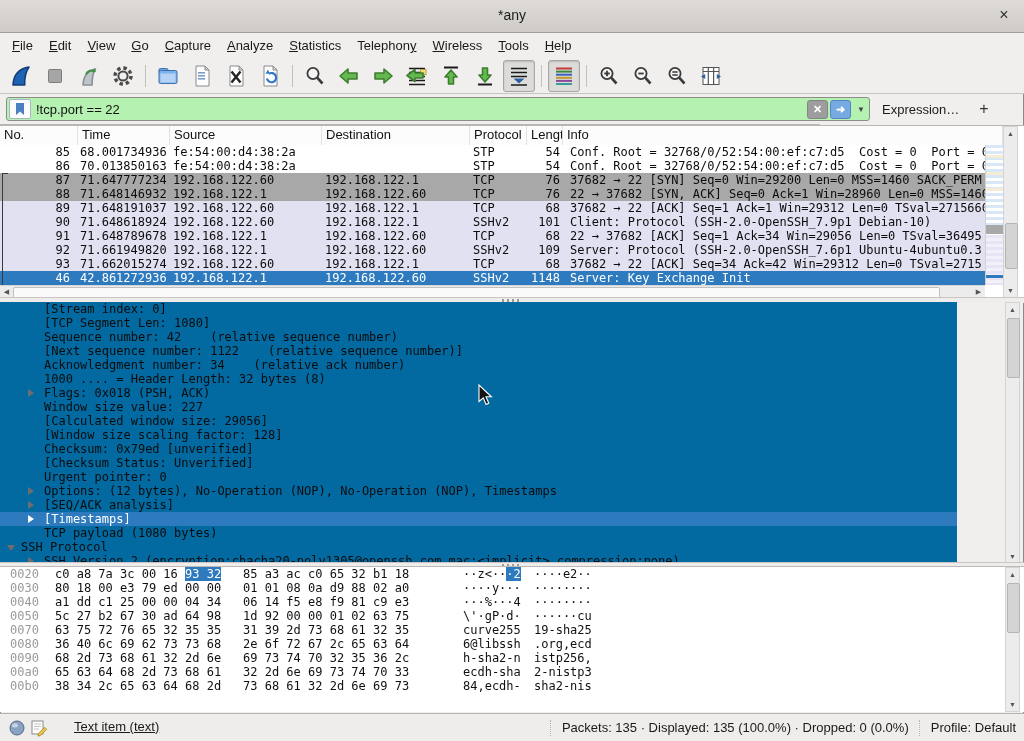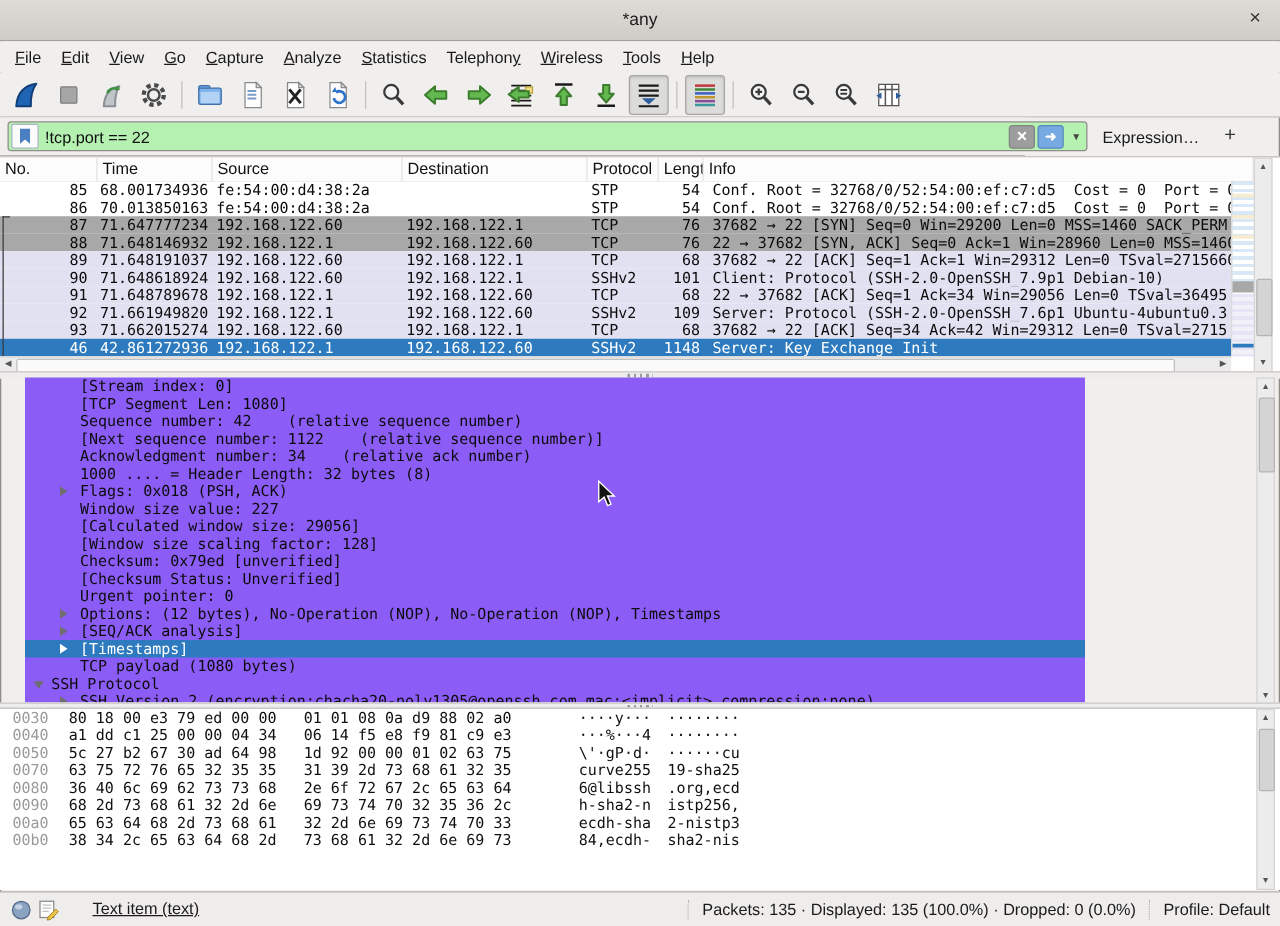--- a/index.html
+++ b/index.html
@@ -70,21 +70,21 @@
   .sarrow{position:absolute;left:0;width:100%;text-align:center;font-size:7px;color:#555;line-height:13px;}
   #pl-vscroll{left:1003px;top:0;height:172px;}
   #hscroll{position:absolute;left:0;top:159px;width:985px;height:13px;background:#ececec;border-top:1px solid #d4d4d4;box-sizing:border-box;}
   #hthumb{position:absolute;left:13px;top:1px;width:925px;height:10px;background:#fafafa;border:1px solid #c0c0c0;border-radius:2px;}
   .harrow{position:absolute;top:0;width:13px;text-align:center;font-size:7px;color:#555;line-height:12px;}
   
   .splitter{position:absolute;left:0;width:1024px;height:5px;background:#efedec;border-top:1px solid #c9c6c3;}
   .grip{position:absolute;left:502px;top:1px;width:20px;height:3px;
     background:repeating-linear-gradient(to right,#9a9a9a 0 2px,transparent 2px 5px);}
   
-  #details{position:absolute;left:0;top:302px;width:848px;height:260px;background:#8b5cf6;overflow:hidden;margin-left:20px;}
+  #details{position:absolute;left:0;top:302px;width:957px;height:260px;background:#0369a1;overflow:hidden;}
   .dline{position:relative;height:14px;line-height:14px;font-family:"DejaVu Sans Mono",monospace;
     font-size:12px;white-space:pre;color:#0c0c0c;width:1004px;}
   .dline.selected{background:#2d7abf;color:#fff;}
   .tri-r{position:absolute;top:3px;width:0;height:0;border-left:6px solid #6e6e6e;
     border-top:4px solid transparent;border-bottom:4px solid transparent;}
   .tri-d{position:absolute;top:5px;width:0;height:0;border-top:6px solid #6e6e6e;
     border-left:4px solid transparent;border-right:4px solid transparent;}
   .dline.selected .tri-r{border-left-color:#fff;}
   #details-vscroll{left:1005px;top:302px;height:262px;}
   
@@ -368,20 +368,21 @@
     <div class="sarrow" style="top:0">▲</div>
     <div class="vthumb" style="top:15px;height:58px"></div>
     <div class="sarrow" style="bottom:0">▼</div>
   </div>
 
   <div class="splitter" style="top:562px">
       <div class="grip"></div>
     </div>
 
   <div id="hexpane">
+      <div class="hxrow"><span class="hx-off"><span>0020</span></span><span class="hx-g1"><span>c0 a8 7a 3c 00 16 </span><span class="hx-hl">93 32</span></span><span class="hx-g2"><span>85 a3 ac c0 65 32 b1 18</span></span><span class="hx-a1"><span>··z&lt;··</span><span class="hx-hl">·2</span></span><span class="hx-a2"><span>····e2··</span></span></div>
       <div class="hxrow"><span class="hx-off"><span>0030</span></span><span class="hx-g1"><span>80 18 00 e3 79 ed 00 00</span></span><span class="hx-g2"><span>01 01 08 0a d9 88 02 a0</span></span><span class="hx-a1"><span>····y···</span></span><span class="hx-a2"><span>········</span></span></div>
       <div class="hxrow"><span class="hx-off"><span>0040</span></span><span class="hx-g1"><span>a1 dd c1 25 00 00 04 34</span></span><span class="hx-g2"><span>06 14 f5 e8 f9 81 c9 e3</span></span><span class="hx-a1"><span>···%···4</span></span><span class="hx-a2"><span>········</span></span></div>
       <div class="hxrow"><span class="hx-off"><span>0050</span></span><span class="hx-g1"><span>5c 27 b2 67 30 ad 64 98</span></span><span class="hx-g2"><span>1d 92 00 00 01 02 63 75</span></span><span class="hx-a1"><span>\'·gP·d·</span></span><span class="hx-a2"><span>······cu</span></span></div>
       <div class="hxrow"><span class="hx-off"><span>0070</span></span><span class="hx-g1"><span>63 75 72 76 65 32 35 35</span></span><span class="hx-g2"><span>31 39 2d 73 68 61 32 35</span></span><span class="hx-a1"><span>curve255</span></span><span class="hx-a2"><span>19-sha25</span></span></div>
       <div class="hxrow"><span class="hx-off"><span>0080</span></span><span class="hx-g1"><span>36 40 6c 69 62 73 73 68</span></span><span class="hx-g2"><span>2e 6f 72 67 2c 65 63 64</span></span><span class="hx-a1"><span>6@libssh</span></span><span class="hx-a2"><span>.org,ecd</span></span></div>
       <div class="hxrow"><span class="hx-off"><span>0090</span></span><span class="hx-g1"><span>68 2d 73 68 61 32 2d 6e</span></span><span class="hx-g2"><span>69 73 74 70 32 35 36 2c</span></span><span class="hx-a1"><span>h-sha2-n</span></span><span class="hx-a2"><span>istp256,</span></span></div>
       <div class="hxrow"><span class="hx-off"><span>00a0</span></span><span class="hx-g1"><span>65 63 64 68 2d 73 68 61</span></span><span class="hx-g2"><span>32 2d 6e 69 73 74 70 33</span></span><span class="hx-a1"><span>ecdh-sha</span></span><span class="hx-a2"><span>2-nistp3</span></span></div>
       <div class="hxrow"><span class="hx-off"><span>00b0</span></span><span class="hx-g1"><span>38 34 2c 65 63 64 68 2d</span></span><span class="hx-g2"><span>73 68 61 32 2d 6e 69 73</span></span><span class="hx-a1"><span>84,ecdh-</span></span><span class="hx-a2"><span>sha2-nis</span></span></div>
     </div>
   <div class="vscroll" id="hex-vscroll">

